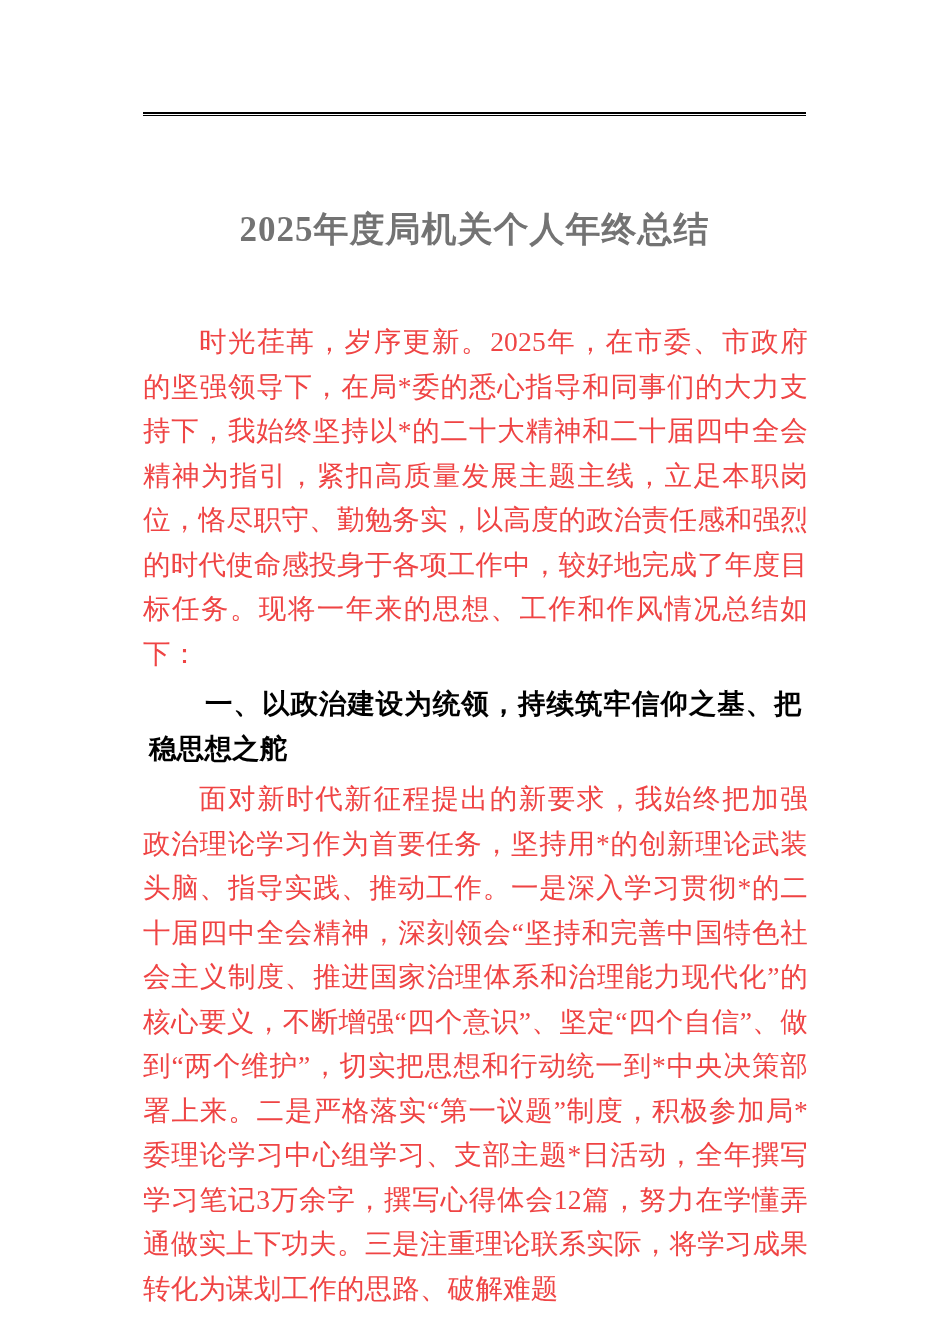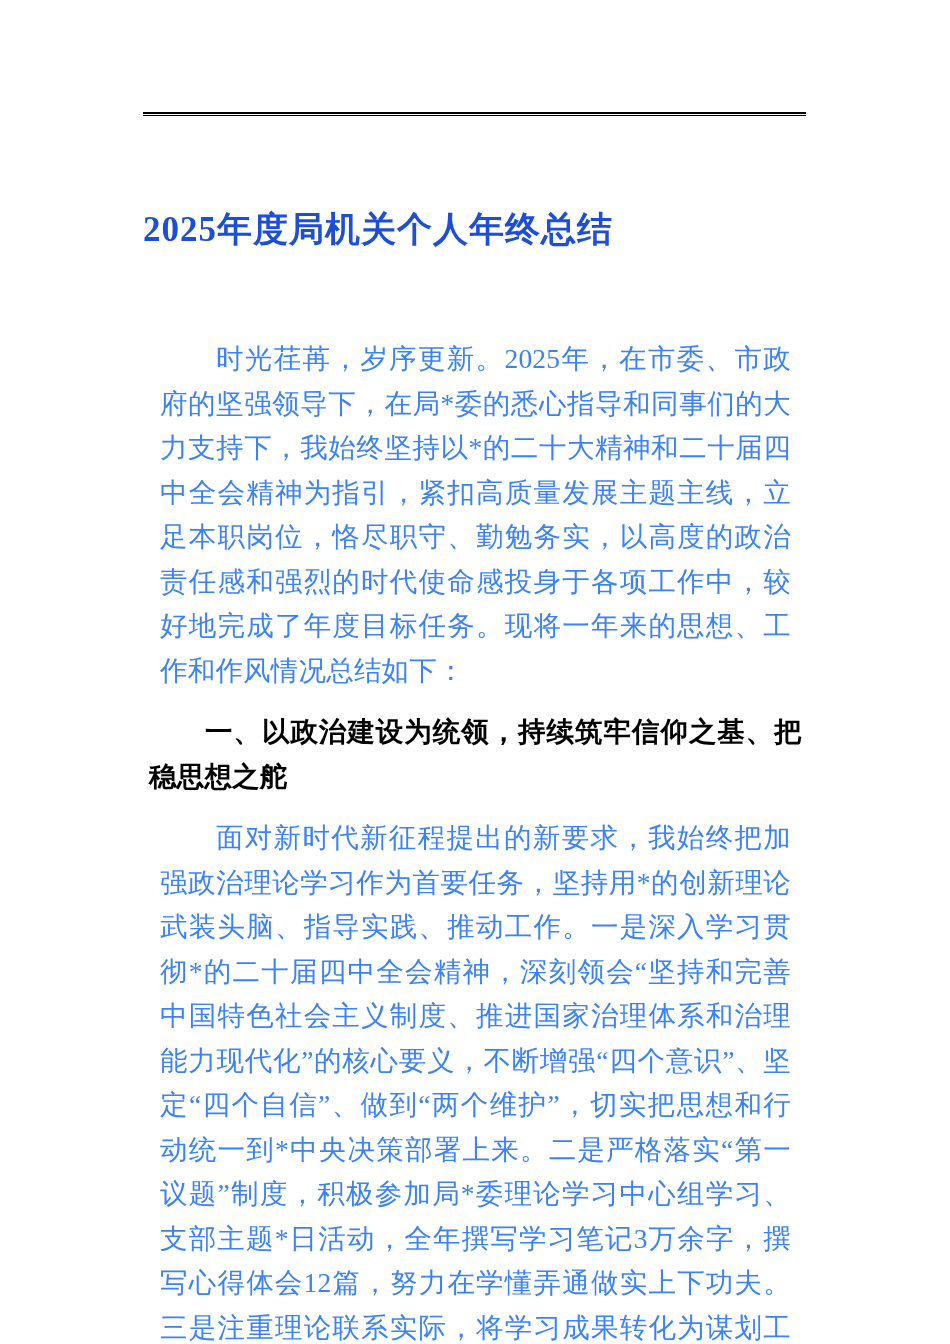--- a/index.html
+++ b/index.html
@@ -42,47 +42,47 @@
     border-top: 1px solid #000000;
     margin-top: 1px;
   }
 
   
   .doc-title {
     position: absolute;
     left: 143px;
     top: 182px;
     width: 663px;
-    text-align: left;
+    text-align: center;
     font-family: "Liberation Serif", "DejaVu Serif", serif;
     font-weight: bold;
     font-size: 35px;
     line-height: 50px;
     letter-spacing: 1px;
-    color: #1d4ed8;
+    color: #737373;
   }
 
   
   .body-block {
     position: absolute;
     left: 143px;
     top: 320px;
     width: 665px;
   }
 
   p.para {
-    margin: 17px;
+    margin: 0;
     font-family: "Liberation Serif", "DejaVu Serif", serif;
     font-size: 27.5px;
     line-height: 44.5px;
     text-align: justify;
     text-justify: inter-character;
     text-indent: 56px;
     letter-spacing: 0.2px;
-    color: #3b82f6;
+    color: #ef4444;
     word-break: break-all;
   }
 
   p.heading {
     margin: 6px;
     font-family: "Liberation Sans", "DejaVu Sans", sans-serif;
     font-weight: bold;
     font-size: 27.5px;
     line-height: 44.5px;
     text-align: justify;

